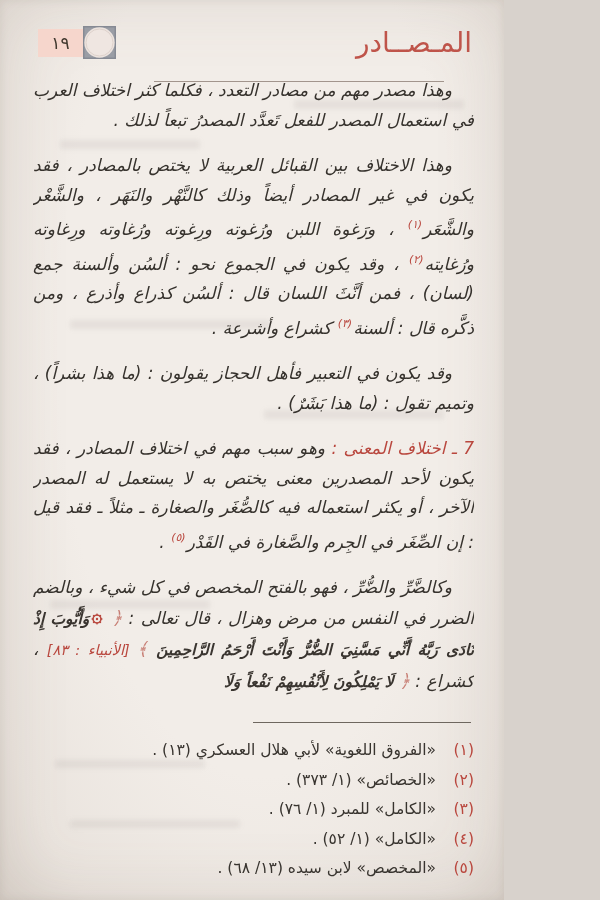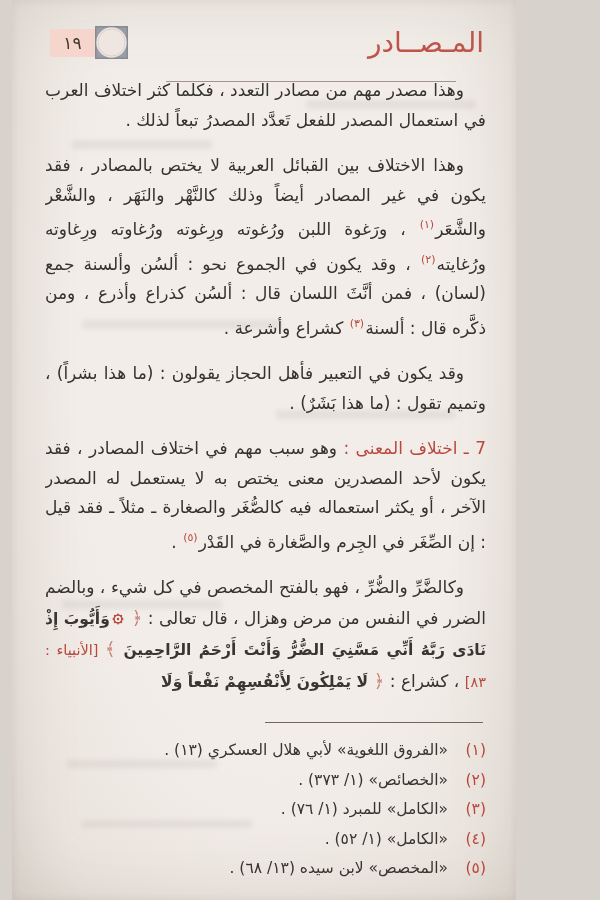--- a/index.html
+++ b/index.html
@@ -5,21 +5,20 @@
   html,body{margin:0;padding:0;}
   body{
     width:600px;height:900px;overflow:hidden;
     font-family:"DejaVu Sans",sans-serif;
     background:#d8d2cc;
   }
   .page{
     position:relative;width:504px;height:900px;
     background:radial-gradient(ellipse at 52% 38%, #f2ede8 55%, #eae4de 85%, #e0d9d2 100%);
     box-shadow:inset 0 0 70px rgba(125,105,95,.16), inset 0 0 8px rgba(110,95,85,.12);
-    margin-left:12px;
   }
   
   .header{position:absolute;top:26px;left:38px;right:30px;height:34px;}
   .page-num-box{
     position:absolute;left:0;top:3px;width:45px;height:28px;
     background:#f6d6cc;
     display:flex;align-items:center;justify-content:center;
     font-size:17px;color:#41392f;
   }
   .ornament{position:absolute;left:45px;top:0;width:33px;height:33px;}
@@ -30,20 +29,21 @@
   .header-rule{
     position:absolute;left:116px;top:55px;right:30px;height:0;
     border-top:1.5px solid #a2958d;
   }
   
   .body-text{
     position:absolute;top:76px;right:30px;left:33px;height:644px;
     direction:rtl;overflow:hidden;
     color:#36322d;font-size:17px;line-height:29.5px;
     text-align:justify;
+    font-style:italic;
   }
   .para{margin:0 0 16px 0;text-indent:22px;}
   .para.flush{text-indent:0;}
   .seg-red{color:#b9473e;}
   .fn-ref{
     color:#b9473e;font-size:11px;
     vertical-align:7px;letter-spacing:0;
     padding:0 1px;
   }
   .seg-quran{font-weight:bold;font-size:15.5px;color:#3a3530;}

